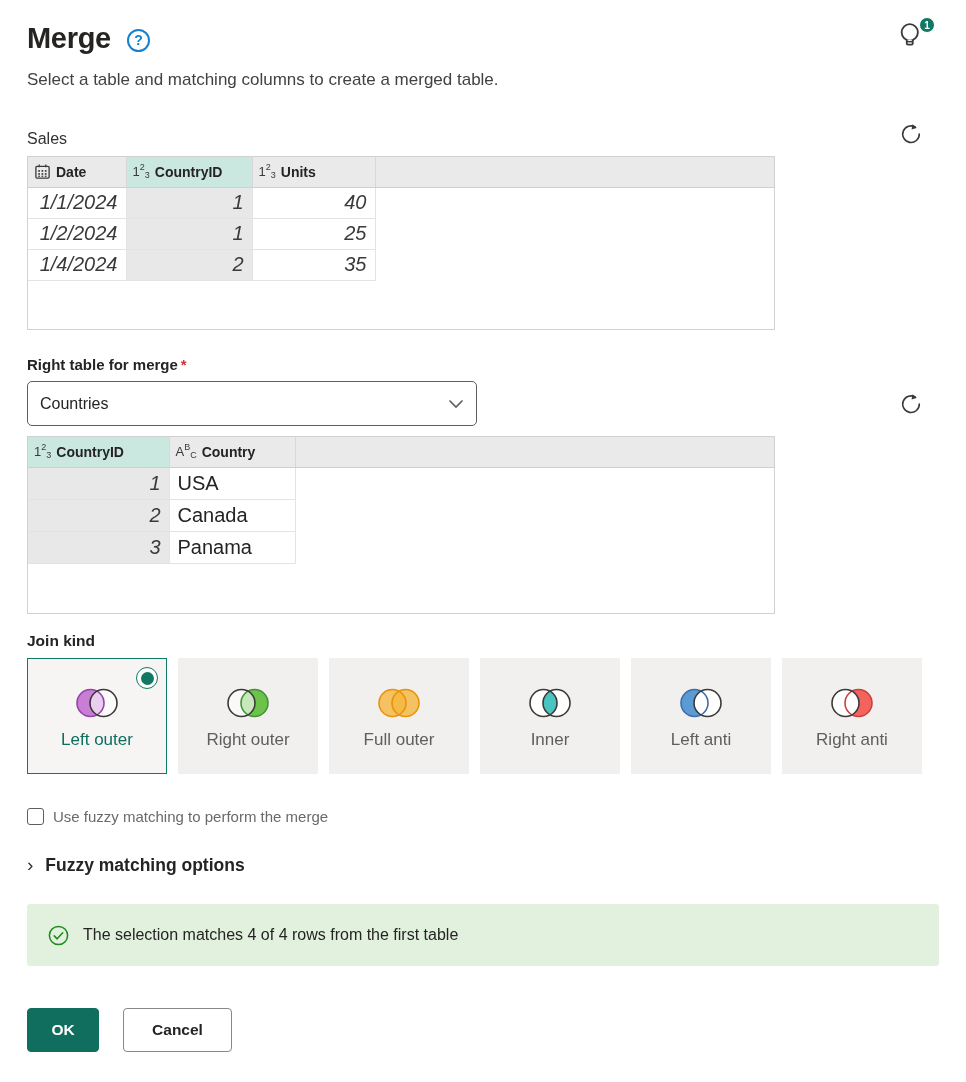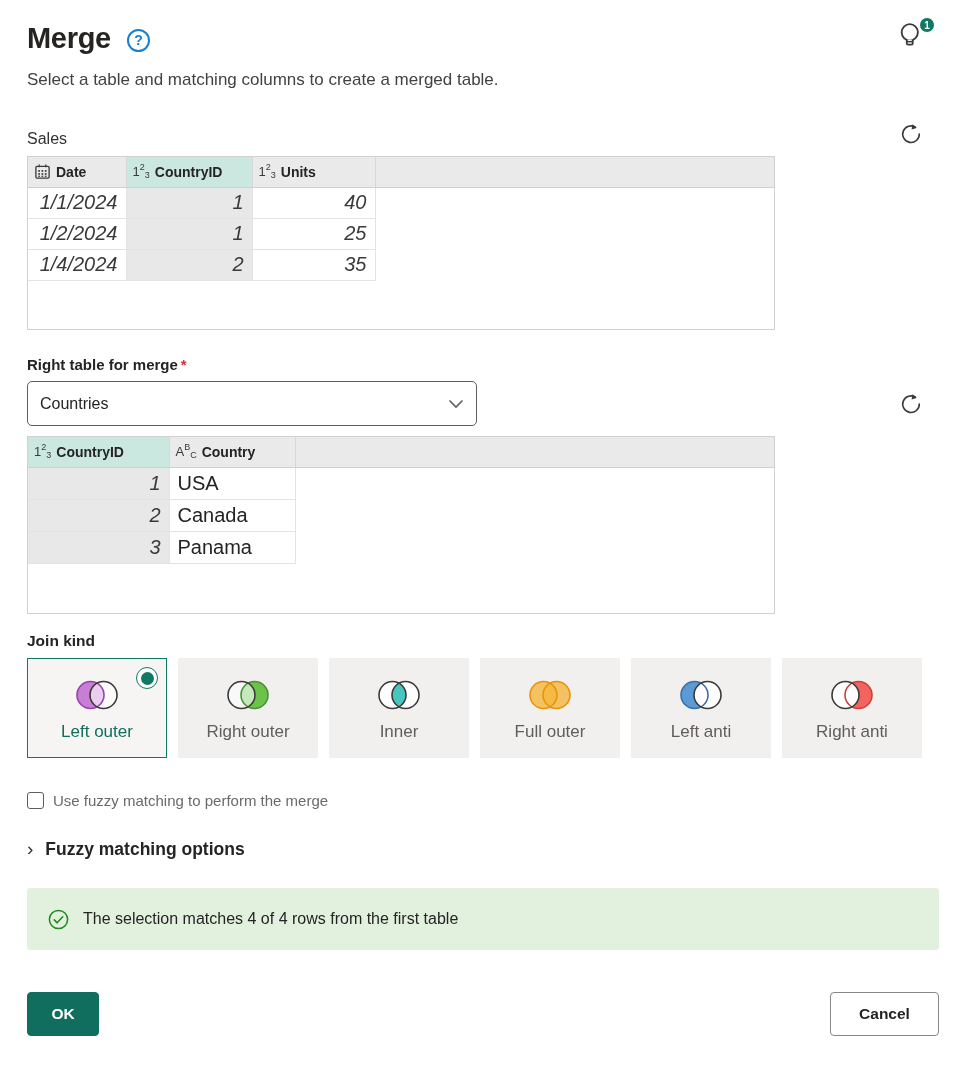--- a/index.html
+++ b/index.html
@@ -62,21 +62,21 @@
   .dropdown {
     width:450px; height:45px; border:1px solid #605e5c; border-radius:5px; background:#fff;
     display:flex; align-items:center; justify-content:space-between; padding:0 12px; cursor:pointer;
   }
   .dropdown-value { font-size:16px; color:#252423; }
 
   
   .join-label { margin-top:18px; font-size:15.5px; font-weight:700; color:#252423; }
   .cards { display:flex; gap:11px; margin-top:8px; }
   .card {
-    width:140px; height:100px; background:#f1f0ef; position:relative; cursor:pointer;
+    width:140px; height:116px; background:#f1f0ef; position:relative; cursor:pointer;
     display:flex; flex-direction:column; align-items:center; justify-content:center; gap:8px;
     padding:10px 12px 6px 12px;
   }
   .card.selected { background:#f6f5f4; border:1px solid #117865; }
   .card-label { font-size:17px; color:#605e5c; text-align:center; line-height:1.25; }
   .card.selected .card-label { color:#0f6e5e; }
   .radio {
     position:absolute; top:8px; right:8px; width:22px; height:22px; border-radius:50%;
     border:1.5px solid #117865; background:#fff; display:flex; align-items:center; justify-content:center;
   }
@@ -91,21 +91,21 @@
   .expander-label { font-size:17.5px; font-weight:700; color:#252423; }
 
   
   .status-bar {
     margin-top:28px; width:912px; height:62px; background:#e2f1de; border-radius:3px;
     display:flex; align-items:center; gap:13px; padding:0 20px;
   }
   .status-text { font-size:16px; color:#252423; }
 
   
-  .footer { display:flex; justify-content:space-between; gap:24px; margin-top:42px; width:912px; }
+  .footer { display:flex; justify-content:flex-start; gap:24px; margin-top:42px; width:912px; }
   .btn { height:44px; border-radius:4px; font-size:15.5px; font-weight:700;
     display:flex; align-items:center; justify-content:center; cursor:pointer;
     font-family:"Liberation Sans", sans-serif; }
   .btn-ok { width:72px; background:#0f6e5d; color:#fff; border:1px solid #0f6e5d; }
   .btn-cancel { width:109px; background:#fff; color:#252423; border:1px solid #8a8886; }
 </style>
 </head>
 <body>
 
 <div class="page">
@@ -299,46 +299,46 @@
         <circle cx="32.5" cy="18" r="13.5" fill="#6cc24a"></circle>
         <circle cx="19.5" cy="18" r="13.5" fill="rgba(255,255,255,0.62)"></circle>
         <circle cx="32.5" cy="18" r="13.5" fill="none" stroke="#459238" stroke-width="1.6"></circle>
         <circle cx="19.5" cy="18" r="13.5" fill="none" stroke="#3b3a39" stroke-width="1.6"></circle>
       </svg>
       <div class="card-label">Right outer</div>
     </div>
 
     <div class="card">
       <svg width="52" height="36" viewBox="0 0 52 36">
+        <circle cx="19.5" cy="18" r="13.5" fill="#f5b63f" fill-opacity="0.8"></circle>
+        <circle cx="32.5" cy="18" r="13.5" fill="#f5b63f" fill-opacity="0.8"></circle>
+        <circle cx="19.5" cy="18" r="13.5" fill="none" stroke="#e8940a" stroke-width="1.6"></circle>
+        <circle cx="32.5" cy="18" r="13.5" fill="none" stroke="#e8940a" stroke-width="1.6"></circle>
+      </svg>
+      <div class="card-label">Full outer</div>
+    </div>
+
+    <div class="card">
+      <svg width="52" height="36" viewBox="0 0 52 36">
         <defs>
             <clipPath id="lensClip">
               <circle cx="19.5" cy="18" r="13.5"></circle>
             </clipPath>
           </defs>
         <circle cx="19.5" cy="18" r="13.5" fill="#ffffff"></circle>
         <circle cx="32.5" cy="18" r="13.5" fill="#ffffff"></circle>
         <circle cx="32.5" cy="18" r="13.5" fill="#49c5bf" clip-path="url(#lensClip)"></circle>
         <circle cx="19.5" cy="18" r="13.5" fill="none" stroke="#3b3a39" stroke-width="1.6"></circle>
         <circle cx="32.5" cy="18" r="13.5" fill="none" stroke="#3b3a39" stroke-width="1.6"></circle>
       </svg>
       <div class="card-label">Inner</div>
     </div>
 
     <div class="card">
       <svg width="52" height="36" viewBox="0 0 52 36">
-        <circle cx="19.5" cy="18" r="13.5" fill="#f5b63f" fill-opacity="0.8"></circle>
-        <circle cx="32.5" cy="18" r="13.5" fill="#f5b63f" fill-opacity="0.8"></circle>
-        <circle cx="19.5" cy="18" r="13.5" fill="none" stroke="#e8940a" stroke-width="1.6"></circle>
-        <circle cx="32.5" cy="18" r="13.5" fill="none" stroke="#e8940a" stroke-width="1.6"></circle>
-      </svg>
-      <div class="card-label">Full outer</div>
-    </div>
-
-    <div class="card">
-      <svg width="52" height="36" viewBox="0 0 52 36">
         <circle cx="19.5" cy="18" r="13.5" fill="#5b9bd5"></circle>
         <circle cx="32.5" cy="18" r="13.5" fill="#ffffff"></circle>
         <circle cx="19.5" cy="18" r="13.5" fill="none" stroke="#3c6ea7" stroke-width="1.6"></circle>
         <circle cx="32.5" cy="18" r="13.5" fill="none" stroke="#3b3a39" stroke-width="1.6"></circle>
       </svg>
       <div class="card-label">Left anti</div>
     </div>
 
     <div class="card">
       <svg width="52" height="36" viewBox="0 0 52 36">

